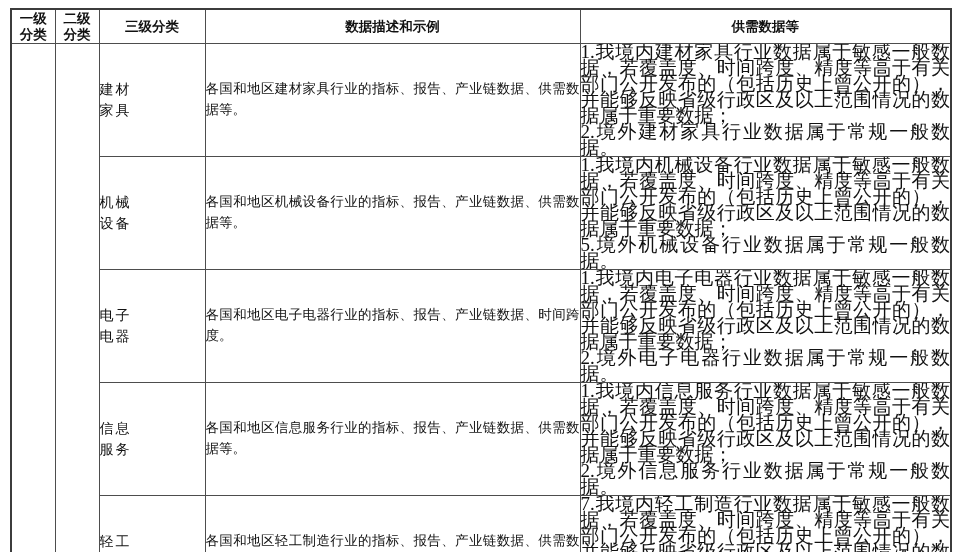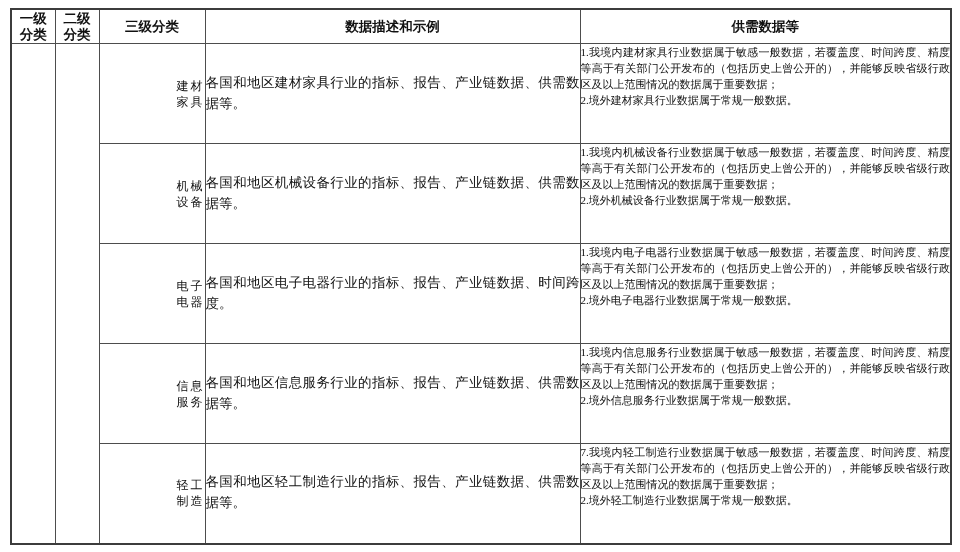--- a/index.html
+++ b/index.html
@@ -45,38 +45,38 @@
     background: #ffffff;
   }
   
   table.doc-table tr.body-row {
     height: 100px;
   }
   td.cell-empty {
     background: #ffffff;
   }
   td.cell-level3 {
-    text-align: right;
+    text-align: left;
     vertical-align: middle;
-    font-size: 12px;
-    line-height: 16px;
+    font-size: 14px;
+    line-height: 21px;
     letter-spacing: 2px;
     white-space: pre-line;
   }
   td.cell-desc {
     vertical-align: middle;
     font-size: 13.5px;
     line-height: 21px;
     padding: 0 10px;
     text-align: justify;
     font-family: Liberation Mono, monospace;
   }
   td.cell-ref {
     vertical-align: top;
-    font-size: 11px;
+    font-size: 19px;
     line-height: 16px;
     padding: 4px 8px 2px 8px;
     text-align: justify;
     white-space: pre-line;
   }
 </style>
 </head>
 <body>
 
 <div class="page">
@@ -107,21 +107,21 @@
         <td class="cell-desc">各国和地区建材家具行业的指标、报告、产业链数据、供需数据等。</td>
         <td class="cell-ref">1.我境内建材家具行业数据属于敏感一般数据，若覆盖度、时间跨度、精度等高于有关部门公开发布的（包括历史上曾公开的），并能够反映省级行政区及以上范围情况的数据属于重要数据；
 2.境外建材家具行业数据属于常规一般数据。</td>
       </tr>
 
       <tr class="body-row">
         <td class="cell-level3">机械
 设备</td>
         <td class="cell-desc">各国和地区机械设备行业的指标、报告、产业链数据、供需数据等。</td>
         <td class="cell-ref">1.我境内机械设备行业数据属于敏感一般数据，若覆盖度、时间跨度、精度等高于有关部门公开发布的（包括历史上曾公开的），并能够反映省级行政区及以上范围情况的数据属于重要数据；
-2.境外机械设备行业数据属于常规一般数据。</td>
+5.境外机械设备行业数据属于常规一般数据。</td>
       </tr>
 
       <tr class="body-row">
         <td class="cell-level3">电子
 电器</td>
         <td class="cell-desc">各国和地区电子电器行业的指标、报告、产业链数据、时间跨度。</td>
         <td class="cell-ref">1.我境内电子电器行业数据属于敏感一般数据，若覆盖度、时间跨度、精度等高于有关部门公开发布的（包括历史上曾公开的），并能够反映省级行政区及以上范围情况的数据属于重要数据；
 2.境外电子电器行业数据属于常规一般数据。</td>
       </tr>
 

